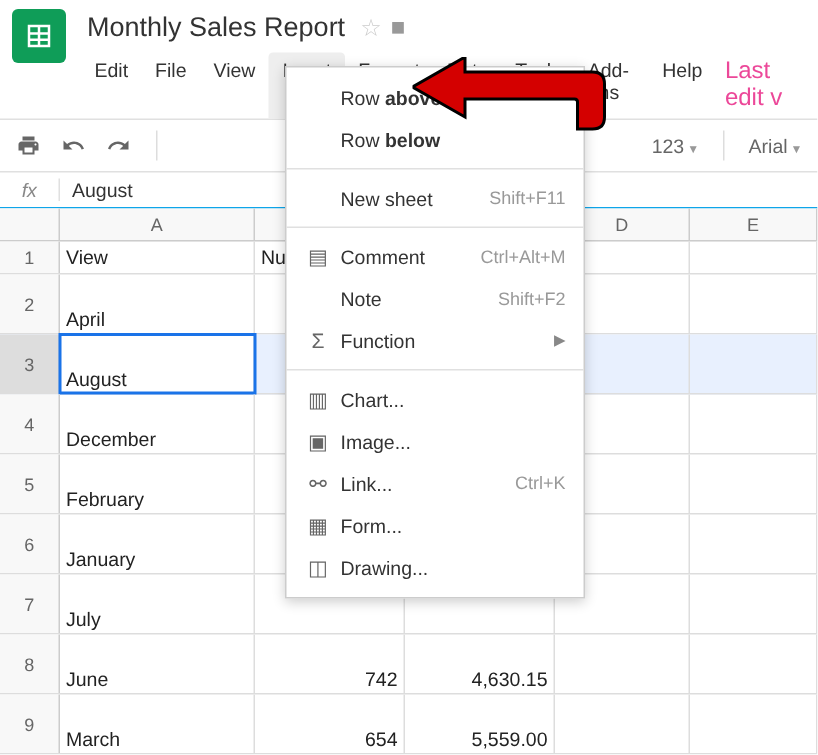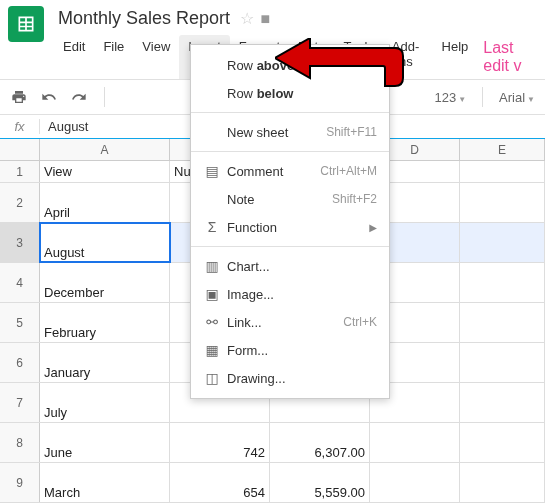--- a/index.html
+++ b/index.html
@@ -185,21 +185,21 @@
     <div class="cell col-a">July</div>
     <div class="cell col-b"></div>
     <div class="cell col-c"></div>
     <div class="cell col-d"></div>
     <div class="cell col-e"></div>
   </div>
   <div class="row row-tall">
     <div class="row-h">8</div>
     <div class="cell col-a">June</div>
     <div class="cell col-b num">742</div>
-    <div class="cell col-c num">6,307.00</div>
+    <div class="cell col-c num">4,630.15</div>
     <div class="cell col-d"></div>
     <div class="cell col-e"></div>
   </div>
   <div class="row row-tall">
     <div class="row-h">9</div>
     <div class="cell col-a">March</div>
     <div class="cell col-b num">654</div>
     <div class="cell col-c num">5,559.00</div>
     <div class="cell col-d"></div>
     <div class="cell col-e"></div>

